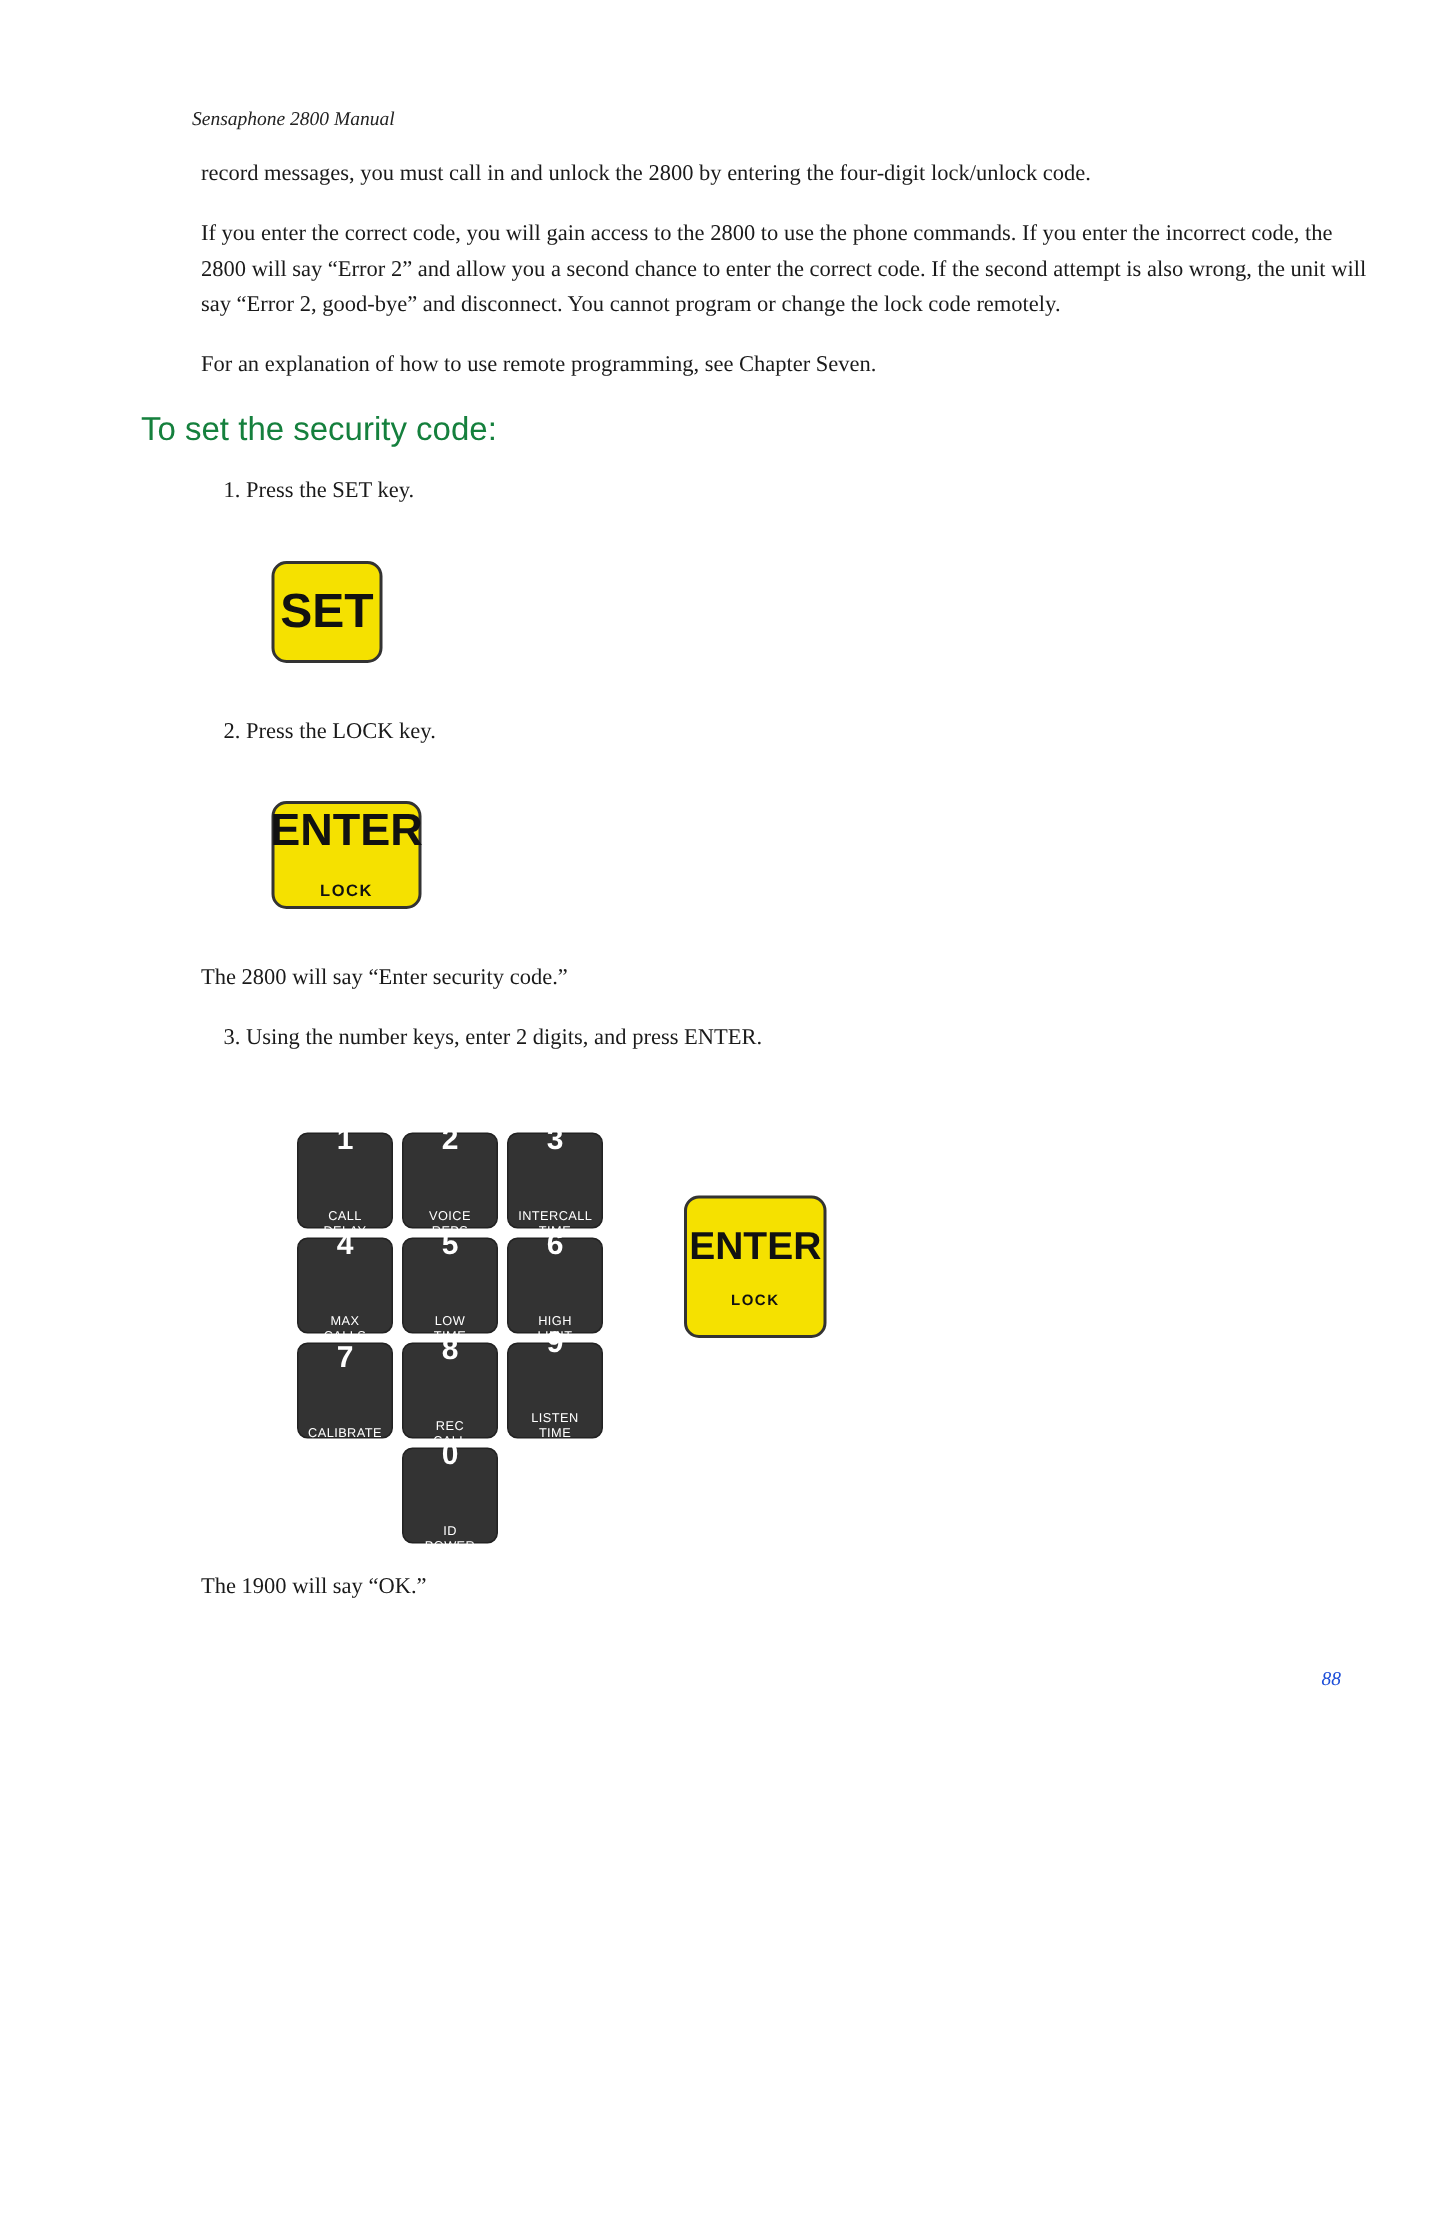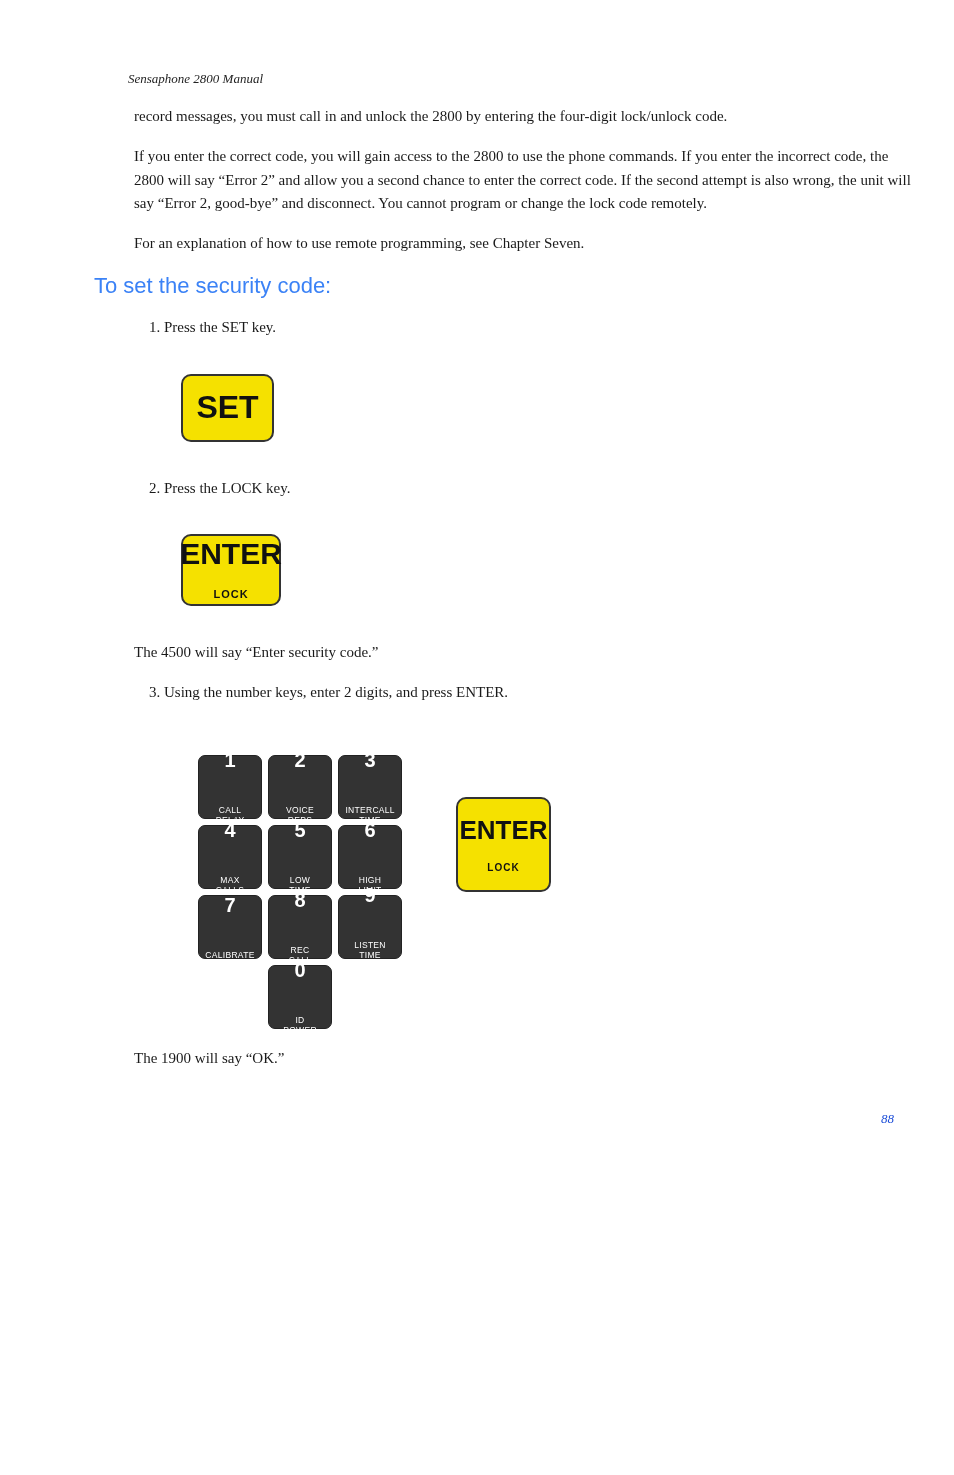--- a/index.html
+++ b/index.html
@@ -25,21 +25,21 @@
       margin-left: 40px;
       margin-bottom: 14px;
       line-height: 1.55;
       font-size: 15px;
     }
 
     .section-heading {
       font-size: 22px;
       font-weight: normal;
       margin: 18px 0 10px 0;
-      color: #3b82f6;
+      color: #15803d;
       font-family: Arial, sans-serif;
     }
 
     .step-text {
       margin-left: 55px;
       margin-bottom: 12px;
       font-size: 15px;
       line-height: 1.55;
     }
 
@@ -49,21 +49,21 @@
     }
 
     
     .key-set {
       display: inline-flex;
       align-items: center;
       justify-content: center;
       background: #f5e100;
       border: 2px solid #333;
       border-radius: 10px;
-      width: 93px;
+      width: 74px;
       height: 68px;
       font-family: Arial, sans-serif;
       font-weight: bold;
       font-size: 32px;
       color: #111;
     }
 
     
     .key-enter-large {
       display: inline-flex;
@@ -198,21 +198,21 @@
 
 <p class="step-text">2. Press the LOCK key.</p>
 
 <div class="key-illustration">
   <div class="key-enter-large">
     <span class="key-main-label">ENTER</span>
     <span class="key-sub-label">LOCK</span>
   </div>
 </div>
 
-<p class="body-text">The 4500 will say “Enter security code.”</p>
+<p class="body-text">The 2800 will say “Enter security code.”</p>
 
 <p class="step-text">3. Using the number keys, enter 2 digits, and press ENTER.</p>
 
 <div class="keypad-container">
   <div class="keypad-grid">
 
     <div class="num-key">
       <span class="num">1</span>
       <span class="label">CALL DELAY</span>
     </div>

